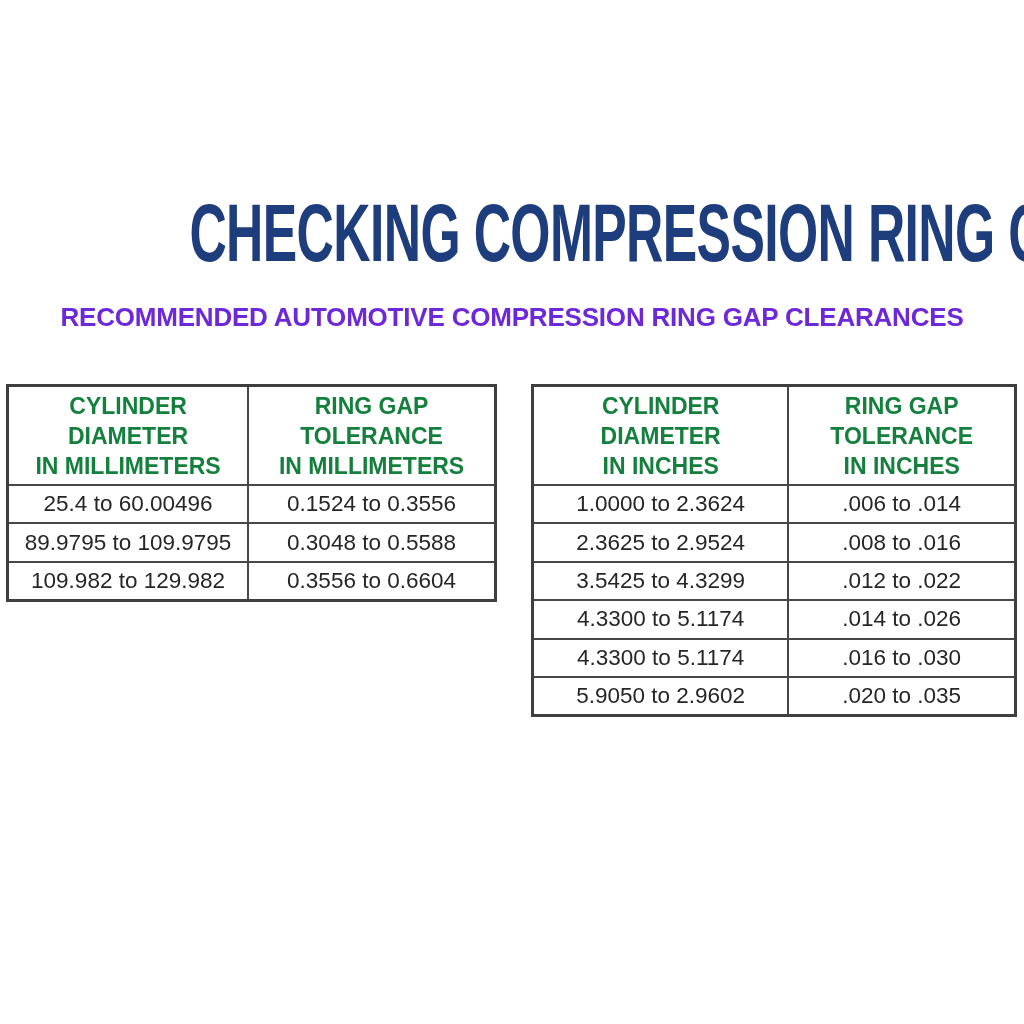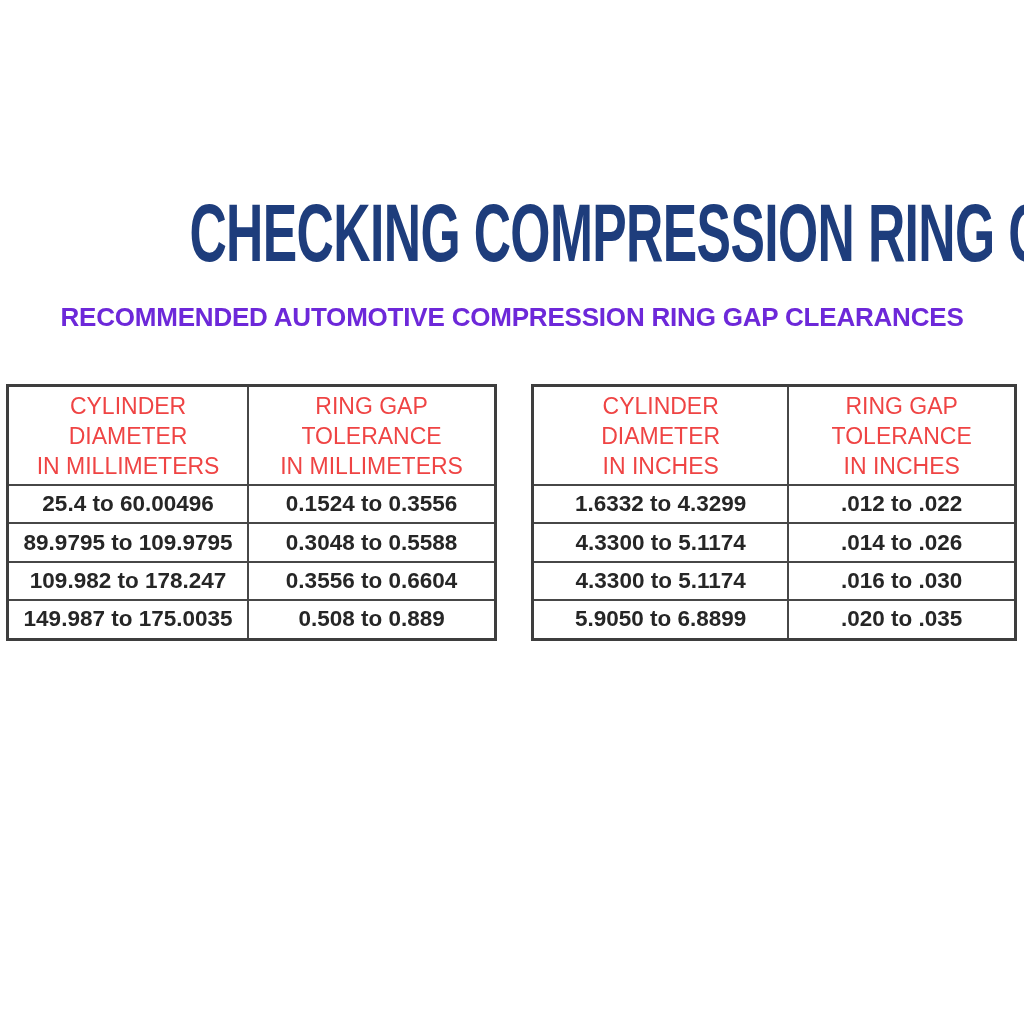--- a/index.html
+++ b/index.html
@@ -55,28 +55,28 @@
     border: 2px solid #474747;
     text-align: center;
     vertical-align: middle;
     padding: 0;
     overflow: hidden;
     white-space: nowrap;
   }
   .spec-table th {
     height: 97px;
     font-size: 23px;
-    font-weight: 400;
-    color: #ef4444;
+    font-weight: 700;
+    color: #15803d;
   }
   .spec-table th .hl { display: block; line-height: 30px; }
   .spec-table td {
     height: 36.4px;
     font-size: 22.5px;
-    font-weight: 700;
+    font-weight: 400;
     color: #262626;
   }
   table.mm .c1 { width: 49.3%; }
   table.mm .c2 { width: 50.7%; }
   table.inches .c1 { width: 53.0%; }
   table.inches .c2 { width: 47.0%; }
 </style>
 </head>
 <body>
 
@@ -104,26 +104,22 @@
     <tbody>
       <tr>
         <td>25.4 to 60.00496</td>
         <td>0.1524 to 0.3556</td>
       </tr>
       <tr>
         <td>89.9795 to 109.9795</td>
         <td>0.3048 to 0.5588</td>
       </tr>
       <tr>
-        <td>109.982 to 178.247</td>
+        <td>109.982 to 129.982</td>
         <td>0.3556 to 0.6604</td>
-      </tr>
-      <tr>
-        <td>149.987 to 175.0035</td>
-        <td>0.508 to 0.889</td>
       </tr>
     </tbody>
   </table>
 
   <table class="spec-table inches">
     <thead>
       <tr>
         <th class="c1">
           <span class="hl">CYLINDER</span>
           <span class="hl">DIAMETER</span>
@@ -131,31 +127,39 @@
         </th>
         <th class="c2">
           <span class="hl">RING GAP</span>
           <span class="hl">TOLERANCE</span>
           <span class="hl">IN INCHES</span>
         </th>
       </tr>
     </thead>
     <tbody>
       <tr>
-        <td>1.6332 to 4.3299</td>
+        <td>1.0000 to 2.3624</td>
+        <td>.006 to .014</td>
+      </tr>
+      <tr>
+        <td>2.3625 to 2.9524</td>
+        <td>.008 to .016</td>
+      </tr>
+      <tr>
+        <td>3.5425 to 4.3299</td>
         <td>.012 to .022</td>
       </tr>
       <tr>
         <td>4.3300 to 5.1174</td>
         <td>.014 to .026</td>
       </tr>
       <tr>
         <td>4.3300 to 5.1174</td>
         <td>.016 to .030</td>
       </tr>
       <tr>
-        <td>5.9050 to 6.8899</td>
+        <td>5.9050 to 2.9602</td>
         <td>.020 to .035</td>
       </tr>
     </tbody>
   </table>
 
 </div>
 
 </body></html>

